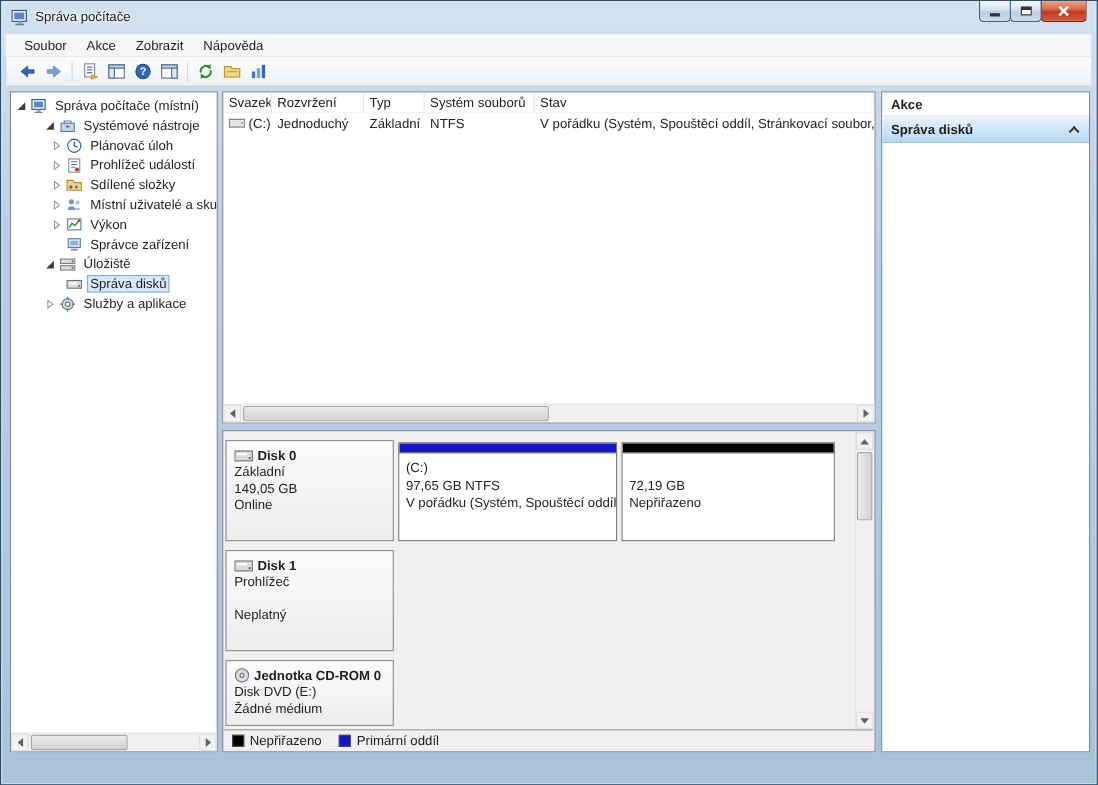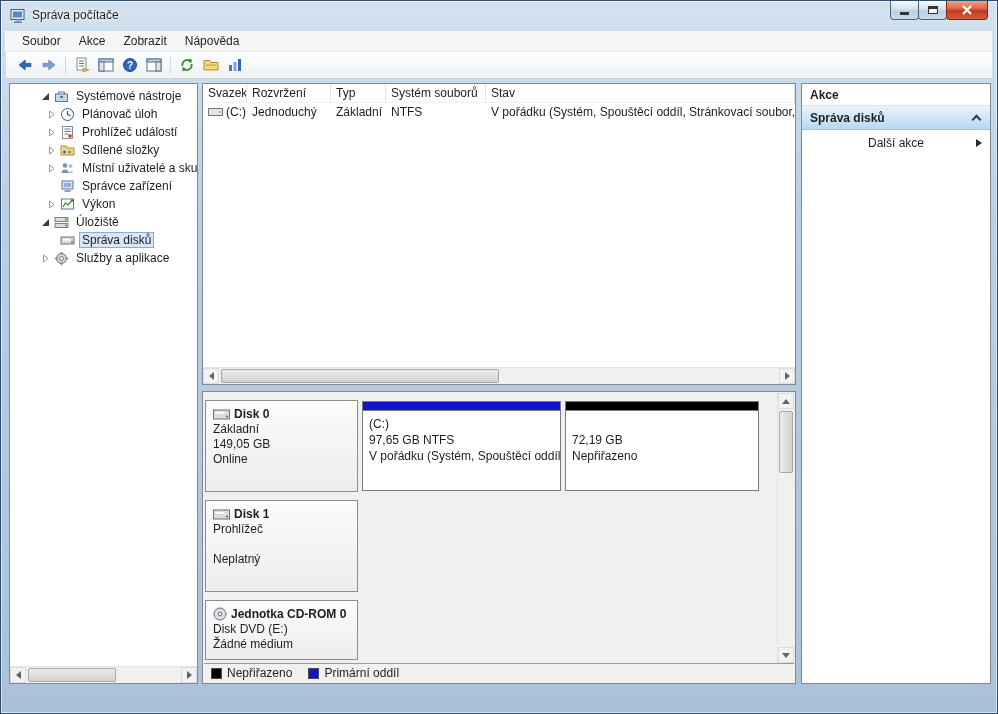--- a/index.html
+++ b/index.html
@@ -70,21 +70,21 @@
   .sb-btn.up{top:0;left:0}.sb-btn.down{bottom:0;left:0}
   .sb-thumb-h{position:absolute;top:1px;height:14px;background:linear-gradient(#ececec,#d2d2d2);border:1px solid #a8a8a8;border-radius:2px}
   .sb-thumb-v{position:absolute;left:1px;width:14px;background:linear-gradient(90deg,#ececec,#d2d2d2);border:1px solid #a8a8a8;border-radius:2px}
   .tri{width:0;height:0}
   .tri.l{border-top:4px solid transparent;border-bottom:4px solid transparent;border-right:5px solid #5e6467}
   .tri.r{border-top:4px solid transparent;border-bottom:4px solid transparent;border-left:5px solid #5e6467}
   .tri.u{border-left:4px solid transparent;border-right:4px solid transparent;border-bottom:5px solid #5e6467}
   .tri.d{border-left:4px solid transparent;border-right:4px solid transparent;border-top:5px solid #5e6467}
 
   
-  .disk-row{display:flex;align-items:center;margin:8px 0 0 2px}
+  .disk-row{display:flex;align-items:flex-end;margin:8px 0 0 2px}
   .disk-label-box{width:153px;border:1px solid #8e8e8e;background:linear-gradient(#fbfbfb,#ededed);
     padding:5px 0 0 7px;overflow:hidden;white-space:nowrap}
   .disk-label-box.h92{height:92px}.disk-label-box.h60{height:60px}
   .dl-name{font-weight:bold;height:16px;display:flex;align-items:center}
   .dl-name .dicon{margin-right:4px;display:inline-flex}
   .dl-line{height:15px;line-height:15px}
   .disk-parts{display:flex;margin-left:4px}
   .part-box{border:1px solid #7b7b7b;background:#fff;height:90px;margin-right:4px;overflow:hidden}
   .part-box.w-c{width:199px}.part-box.w-u{width:194px}
   .part-band{height:9px;border-bottom:1px solid #7b7b7b}
@@ -207,20 +207,34 @@
         <rect x="2" y="8" width="3" height="6" fill="#4a7ab5"></rect>
         <rect x="6.5" y="5" width="3" height="9" fill="#7ba0cf"></rect>
         <rect x="11" y="2" width="3" height="12" fill="#2f67b8"></rect>
       </svg>
     </span>
   </div>
 
   <div class="pane tree-pane">
     <div class="tree-rows">
 
+      <div class="tree-row lvl0">
+        <span class="exp">
+            <span class="exp-expanded"></span>
+          </span>
+        <span class="ticon">
+          <svg width="15" height="15" viewBox="0 0 15 15">
+              <rect x="1" y="1.5" width="12" height="9" fill="#dcebf8" stroke="#3a5a82"></rect>
+              <rect x="3" y="3.5" width="8" height="5" fill="#5b87c5"></rect>
+              <rect x="5.5" y="10.5" width="3" height="2" fill="#9aa7b8"></rect>
+              <rect x="3.5" y="12.5" width="7" height="1.2" fill="#70808f"></rect>
+            </svg>
+        </span>
+        <span class="tlabel">Správa počítače (místní)</span>
+      </div>
 
       <div class="tree-row lvl1">
         <span class="exp">
             <span class="exp-expanded"></span>
           </span>
         <span class="ticon">
           <svg width="15" height="15" viewBox="0 0 15 15">
               <rect x="1.5" y="5" width="12" height="7.5" fill="#c9d6e4" stroke="#5a7aa0"></rect>
               <path d="M4.5 5 V3 H10.5 V5" fill="none" stroke="#5a7aa0"></path>
               <rect x="6" y="7" width="3" height="2" fill="#5a7aa0"></rect>
@@ -289,45 +303,45 @@
               <circle cx="5" cy="4.5" r="2.3" fill="#7a97b8"></circle>
               <path d="M1.5 12 A3.5 3.5 0 0 1 8.5 12 Z" fill="#7a97b8"></path>
               <circle cx="10.5" cy="5" r="2" fill="#b0c4d8"></circle>
               <path d="M7.8 12 A3 3 0 0 1 13.5 12 Z" fill="#b0c4d8"></path>
             </svg>
         </span>
         <span class="tlabel">Místní uživatelé a skupiny</span>
       </div>
 
       <div class="tree-row lvl2">
+        <span class="exp">
+          <svg width="9" height="9" viewBox="0 0 9 9">
+              <path d="M2.5 1 L7 4.5 L2.5 8 Z" fill="#fff" stroke="#9a9a9a"></path>
+            </svg>
+        </span>
+        <span class="ticon">
+          <svg width="15" height="15" viewBox="0 0 15 15">
+              <rect x="1.5" y="2" width="12" height="10" fill="#fff" stroke="#5a7aa0"></rect>
+              <polyline points="3,10 5.5,6 8,8 12,3.5" fill="none" stroke="#2e8b2e" stroke-width="1.2"></polyline>
+              <circle cx="12" cy="3.5" r="1.2" fill="#c0392b"></circle>
+            </svg>
+        </span>
+        <span class="tlabel">Výkon</span>
+      </div>
+
+      <div class="tree-row lvl2">
         <span class="exp"></span>
         <span class="ticon">
           <svg width="15" height="15" viewBox="0 0 15 15">
               <rect x="2" y="2" width="11" height="8" fill="#d7e3ef" stroke="#5a7aa0"></rect>
               <rect x="4" y="4" width="7" height="4" fill="#8fb0d4"></rect>
               <rect x="4.5" y="11" width="6" height="2" fill="#8fa3b8"></rect>
             </svg>
         </span>
         <span class="tlabel">Správce zařízení</span>
-      </div>
-
-      <div class="tree-row lvl2">
-        <span class="exp">
-          <svg width="9" height="9" viewBox="0 0 9 9">
-              <path d="M2.5 1 L7 4.5 L2.5 8 Z" fill="#fff" stroke="#9a9a9a"></path>
-            </svg>
-        </span>
-        <span class="ticon">
-          <svg width="15" height="15" viewBox="0 0 15 15">
-              <rect x="1.5" y="2" width="12" height="10" fill="#fff" stroke="#5a7aa0"></rect>
-              <polyline points="3,10 5.5,6 8,8 12,3.5" fill="none" stroke="#2e8b2e" stroke-width="1.2"></polyline>
-              <circle cx="12" cy="3.5" r="1.2" fill="#c0392b"></circle>
-            </svg>
-        </span>
-        <span class="tlabel">Výkon</span>
       </div>
 
       <div class="tree-row lvl1">
         <span class="exp">
             <span class="exp-expanded"></span>
           </span>
         <span class="ticon">
           <svg width="15" height="15" viewBox="0 0 15 15">
               <rect x="1" y="2.5" width="13" height="4" fill="#dcdcdc" stroke="#808080"></rect>
               <rect x="1" y="8.5" width="13" height="4" fill="#dcdcdc" stroke="#808080"></rect>
@@ -509,19 +523,15 @@
       </span>
     </div>
   </div>
 
   <div class="pane actions-pane">
     <div class="actions-title">Akce</div>
     <div class="action-section">
       <span>Správa disků</span>
       <span class="chev-up"></span>
     </div>
-    <div class="action-more">
-      <span>Další akce</span>
-      <span class="more-arrow"></span>
-    </div>
   </div>
 
 </div>
 
 </body></html>

